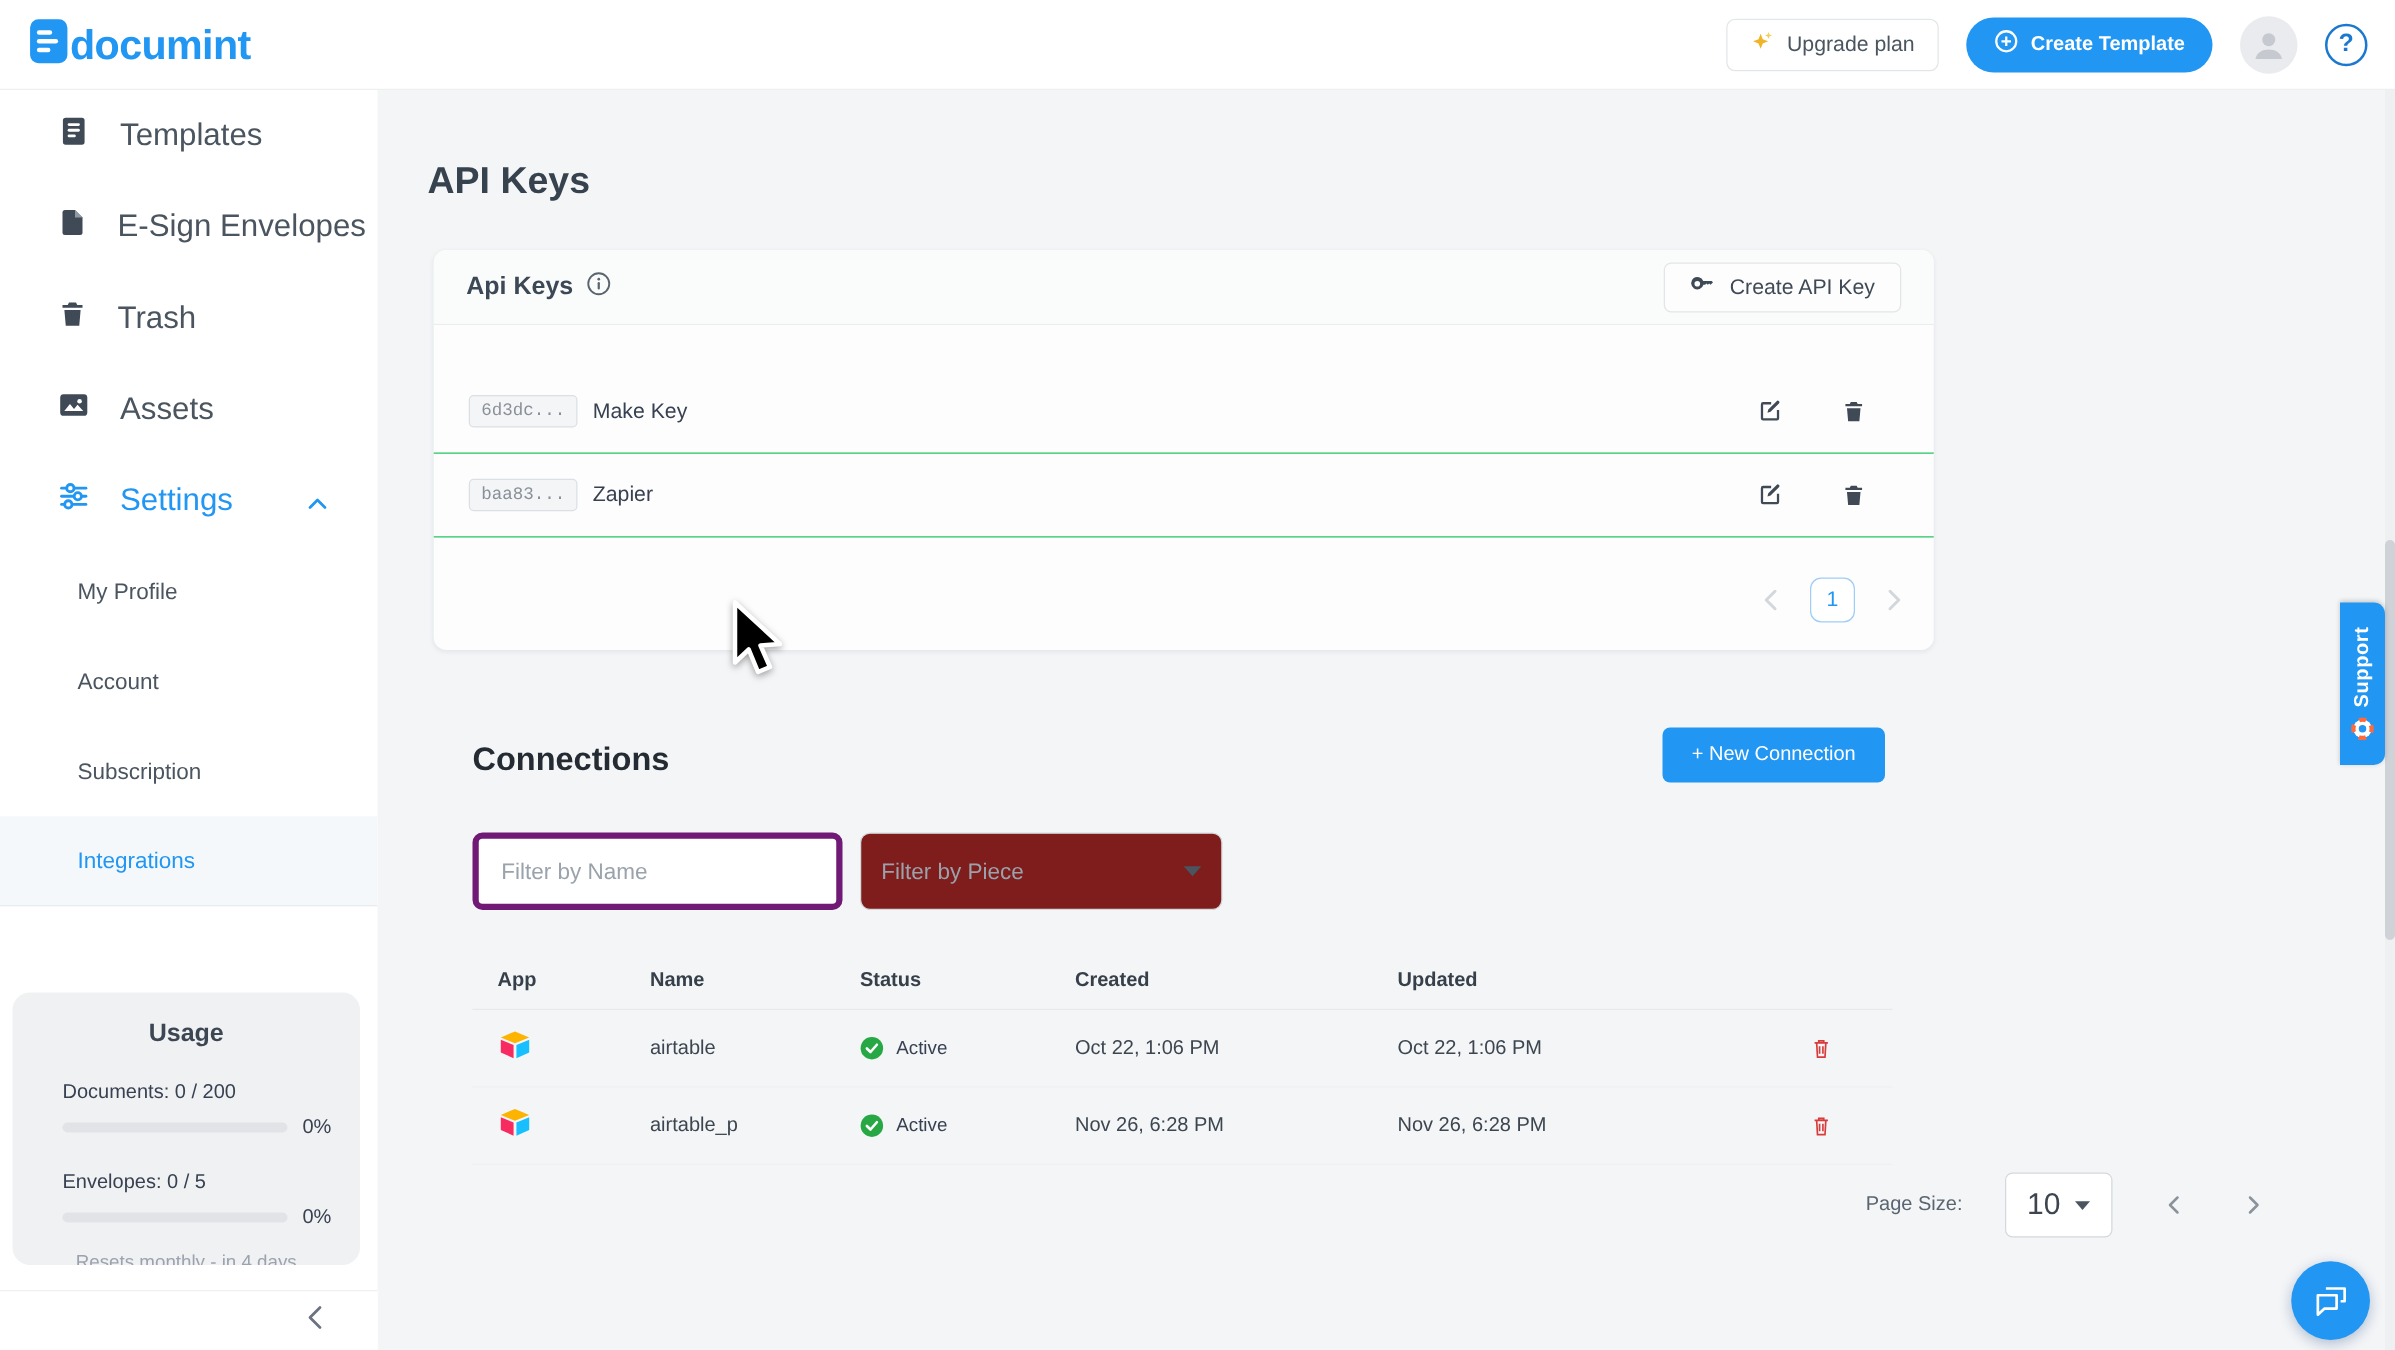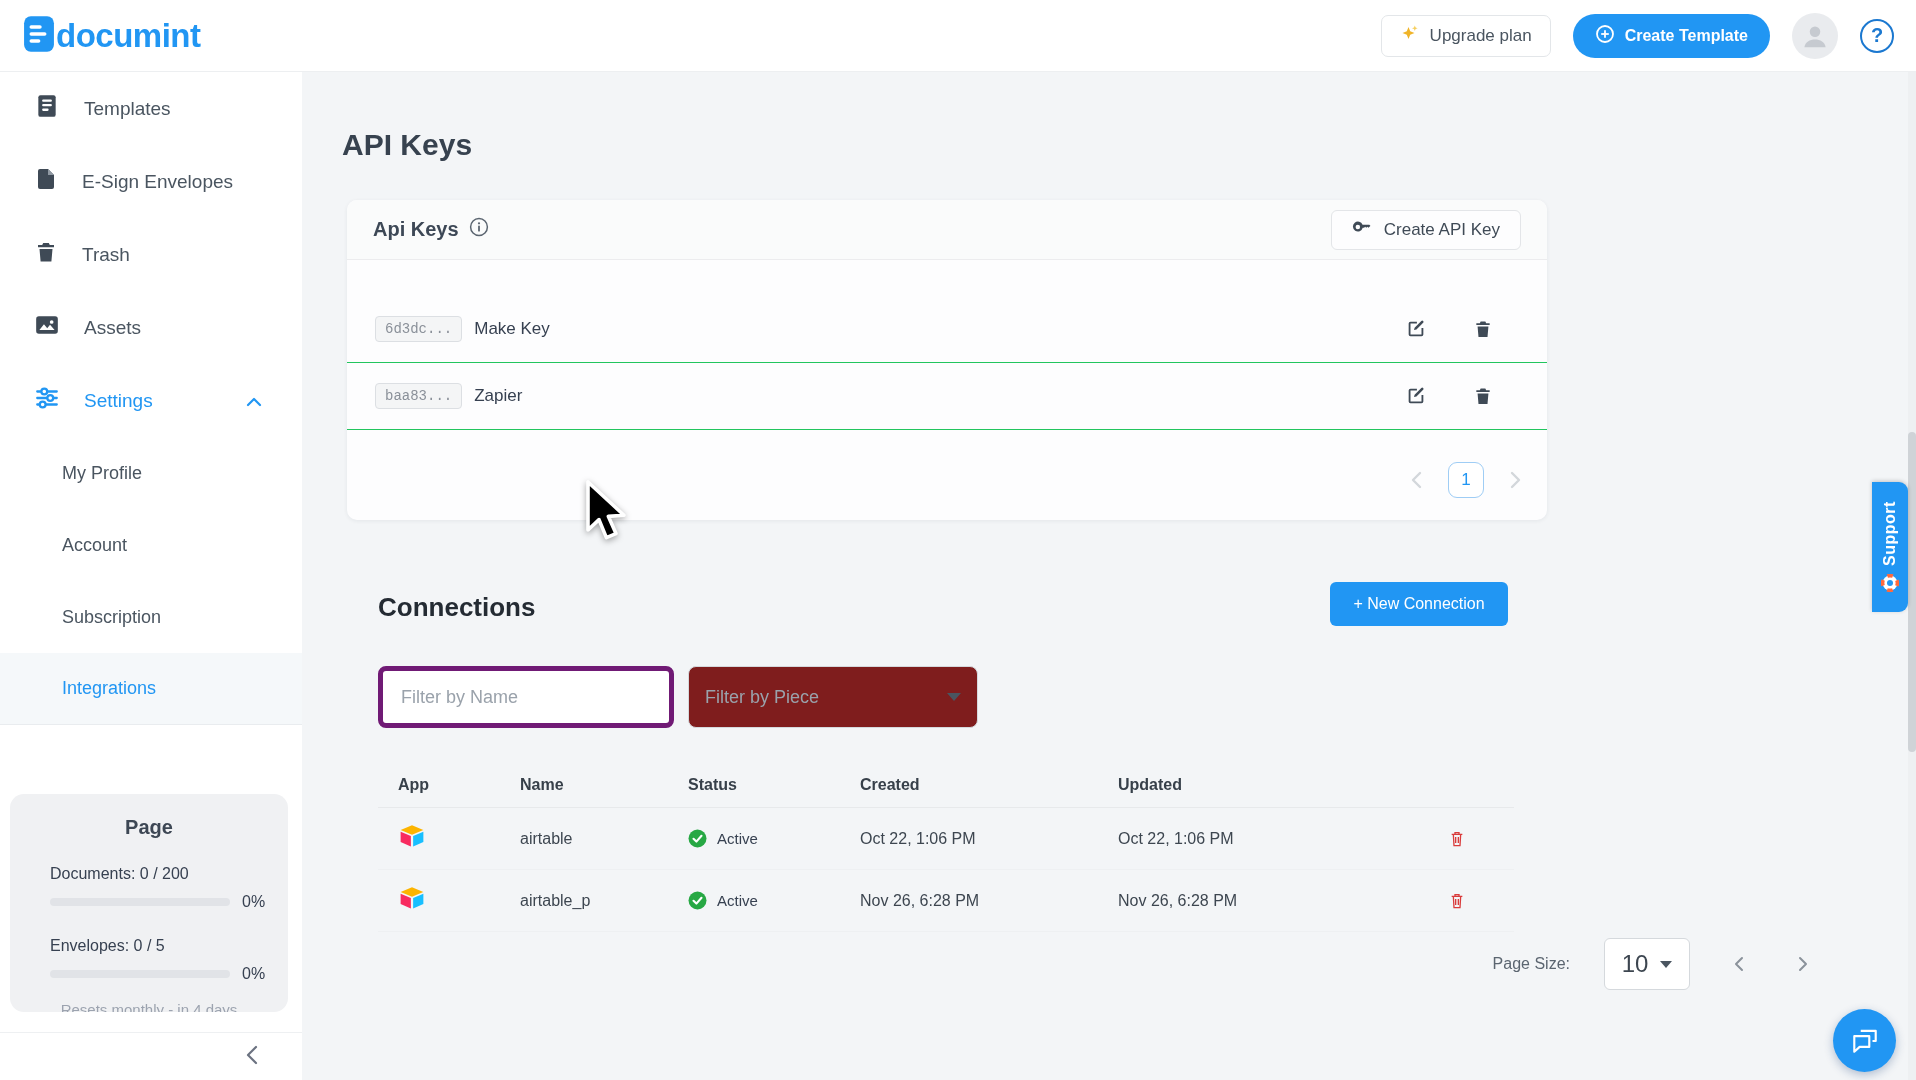--- a/index.html
+++ b/index.html
@@ -21,22 +21,22 @@
                  background:#2196f3; border:none; border-radius:22px; color:#fff; font-size:16px;
                  font-weight:bold; cursor:pointer; }
   .avatar { width:46px; height:46px; border-radius:50%; background:#e9ebee; display:flex;
             align-items:center; justify-content:center; }
   .help-btn { width:34px; height:34px; border-radius:50%; border:2.5px solid #1b78d0; color:#1b78d0;
               display:flex; align-items:center; justify-content:center; font-size:20px; font-weight:bold;
               background:#fff; cursor:pointer; }
 
   
   .sidebar { position:absolute; top:72px; left:0; width:302px; bottom:0; background:#fff; z-index:10; }
-  .nav-item { display:flex; align-items:center; gap:24px; height:73px; padding-left:34px;
-              font-size:19px; color:#4a5560; cursor:pointer; }
+  .nav-item { display:flex; align-items:center; gap:24px; height:73px; padding-left:46px;
+              font-size:25px; color:#4a5560; cursor:pointer; }
   .nav-item .chev { margin-left:auto; margin-right:40px; }
   .nav-item.active { color:#2196f3; }
   .sub-item { display:flex; align-items:center; height:72px; padding-left:62px; font-size:18px;
               color:#4a5560; cursor:pointer; }
   .sub-item.active { color:#2196f3; background:#f5f8fa; border-bottom:1px solid #e9ecef; }
   .usage-card { position:absolute; left:10px; top:722px; width:278px; height:218px; background:#f0f1f3;
                 border-radius:14px; overflow:hidden; }
   .usage-title { text-align:center; font-size:20px; font-weight:bold; color:#3d4754; margin-top:22px; }
   .usage-group { margin:26px 0 0 40px; }
   .usage-label { font-size:16px; color:#374151; }
@@ -231,21 +231,21 @@
       <span>Account</span>
     </div>
     <div class="sub-item">
       <span>Subscription</span>
     </div>
     <div class="sub-item active">
       <span>Integrations</span>
     </div>
 
     <div class="usage-card">
-      <div class="usage-title">Page</div>
+      <div class="usage-title">Usage</div>
       <div class="usage-group">
         <div class="usage-label">Documents: 0 / 200</div>
         <div class="usage-bar-row">
           <div class="usage-track">
               <div class="usage-fill"></div>
             </div>
           <div class="usage-pct">0%</div>
         </div>
       </div>
       <div class="usage-group">

